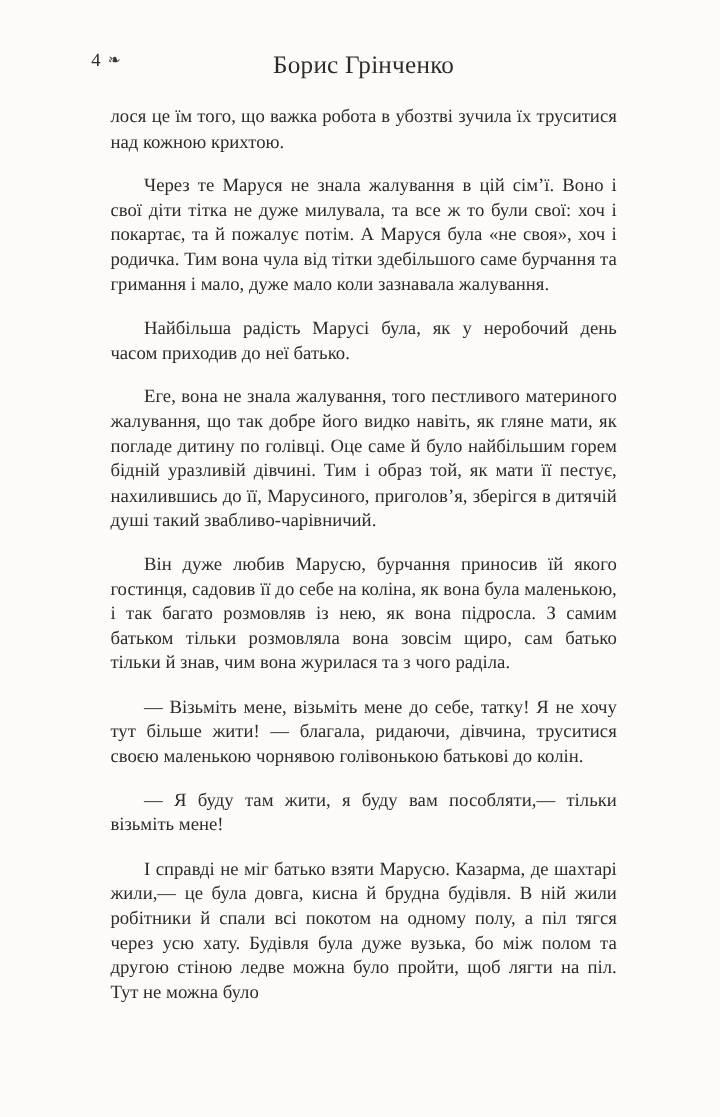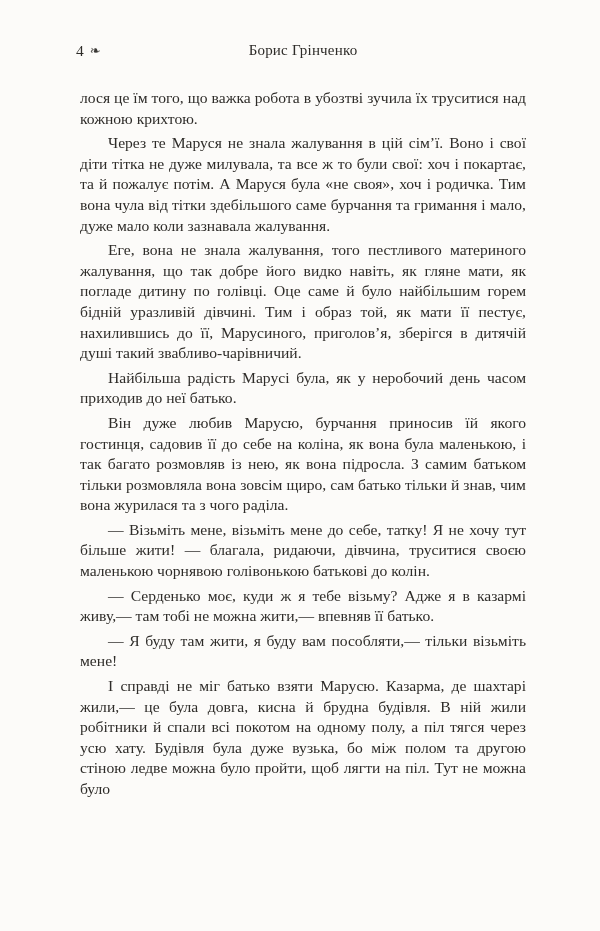--- a/index.html
+++ b/index.html
@@ -39,31 +39,31 @@
     color: #3a3835;
     transform: translateY(-1px);
     display: inline-block;
   }
   .running-head {
     position: absolute;
     left: 50%;
     top: 0;
     transform: translateX(-50%);
     white-space: nowrap;
-    font-size: 15px;
+    font-size: 21px;
     letter-spacing: 0.2px;
     text-align: right;
   }
   .text-block {
     font-size: 15.6px;
     line-height: 20.6px;
     text-align: justify;
   }
   .text-block p {
-    margin: 4px;
+    margin: 16px;
     text-indent: 28px;
   }
   .text-block p.noindent {
     text-indent: 0;
   }
 </style>
 </head>
 <body>
 
 <div class="page">
@@ -72,22 +72,21 @@
     <span class="page-num-group">
       <span>4</span>
       <span class="ornament">❧</span>
     </span>
     <span class="running-head">Борис Грінченко</span>
   </div>
 
   <div class="text-block">
     <p class="noindent">лося це їм того, що важка робота в убозтві зучила їх труситися над кожною крихтою.</p>
     <p>Через те Маруся не знала жалування в цій сім’ї. Воно і свої діти тітка не дуже милувала, та все ж то були свої: хоч і покартає, та й пожалує потім. А Маруся була «не своя», хоч і родичка. Тим вона чула від тітки здебільшого саме бурчання та гримання і мало, дуже мало коли зазнавала жалування.</p>
+    <p>Найбільша радість Марусі була, як у неробочий день часом приходив до неї батько.</p>
     <p>Еге, вона не знала жалування, того пестливого материного жалування, що так добре його видко навіть, як гляне мати, як погладе дитину по голівці. Оце саме й було найбільшим горем бідній уразливій дівчині. Тим і образ той, як мати її пестує, нахилившись до її, Марусиного, приголов’я, зберігся в дитячій душі такий звабливо-чарівничий.</p>
-    <p>Найбільша радість Марусі була, як у неробочий день часом приходив до неї батько.</p>
     <p>Він дуже любив Марусю, бурчання приносив їй якого гостинця, садовив її до себе на коліна, як вона була маленькою, і так багато розмовляв із нею, як вона підросла. З самим батьком тільки розмовляла вона зовсім щиро, сам батько тільки й знав, чим вона журилася та з чого раділа.</p>
     <p>— Візьміть мене, візьміть мене до себе, татку! Я не хочу тут більше жити! — благала, ридаючи, дівчина, труситися своєю маленькою чорнявою голівонькою батькові до колін.</p>
-    <p>— Серденько моє, куди ж я тебе візьму? Адже я в казармі живу,— там тобі не можна жити,— впевняв її батько.</p>
     <p>— Я буду там жити, я буду вам пособляти,— тільки візьміть мене!</p>
     <p>І справді не міг батько взяти Марусю. Казарма, де шахтарі жили,— це була довга, кисна й брудна будівля. В ній жили робітники й спали всі покотом на одному полу, а піл тягся через усю хату. Будівля була дуже вузька, бо між полом та другою стіною ледве можна було пройти, щоб лягти на піл. Тут не можна було</p>
   </div>
 
 </div>
 
 </body></html>

